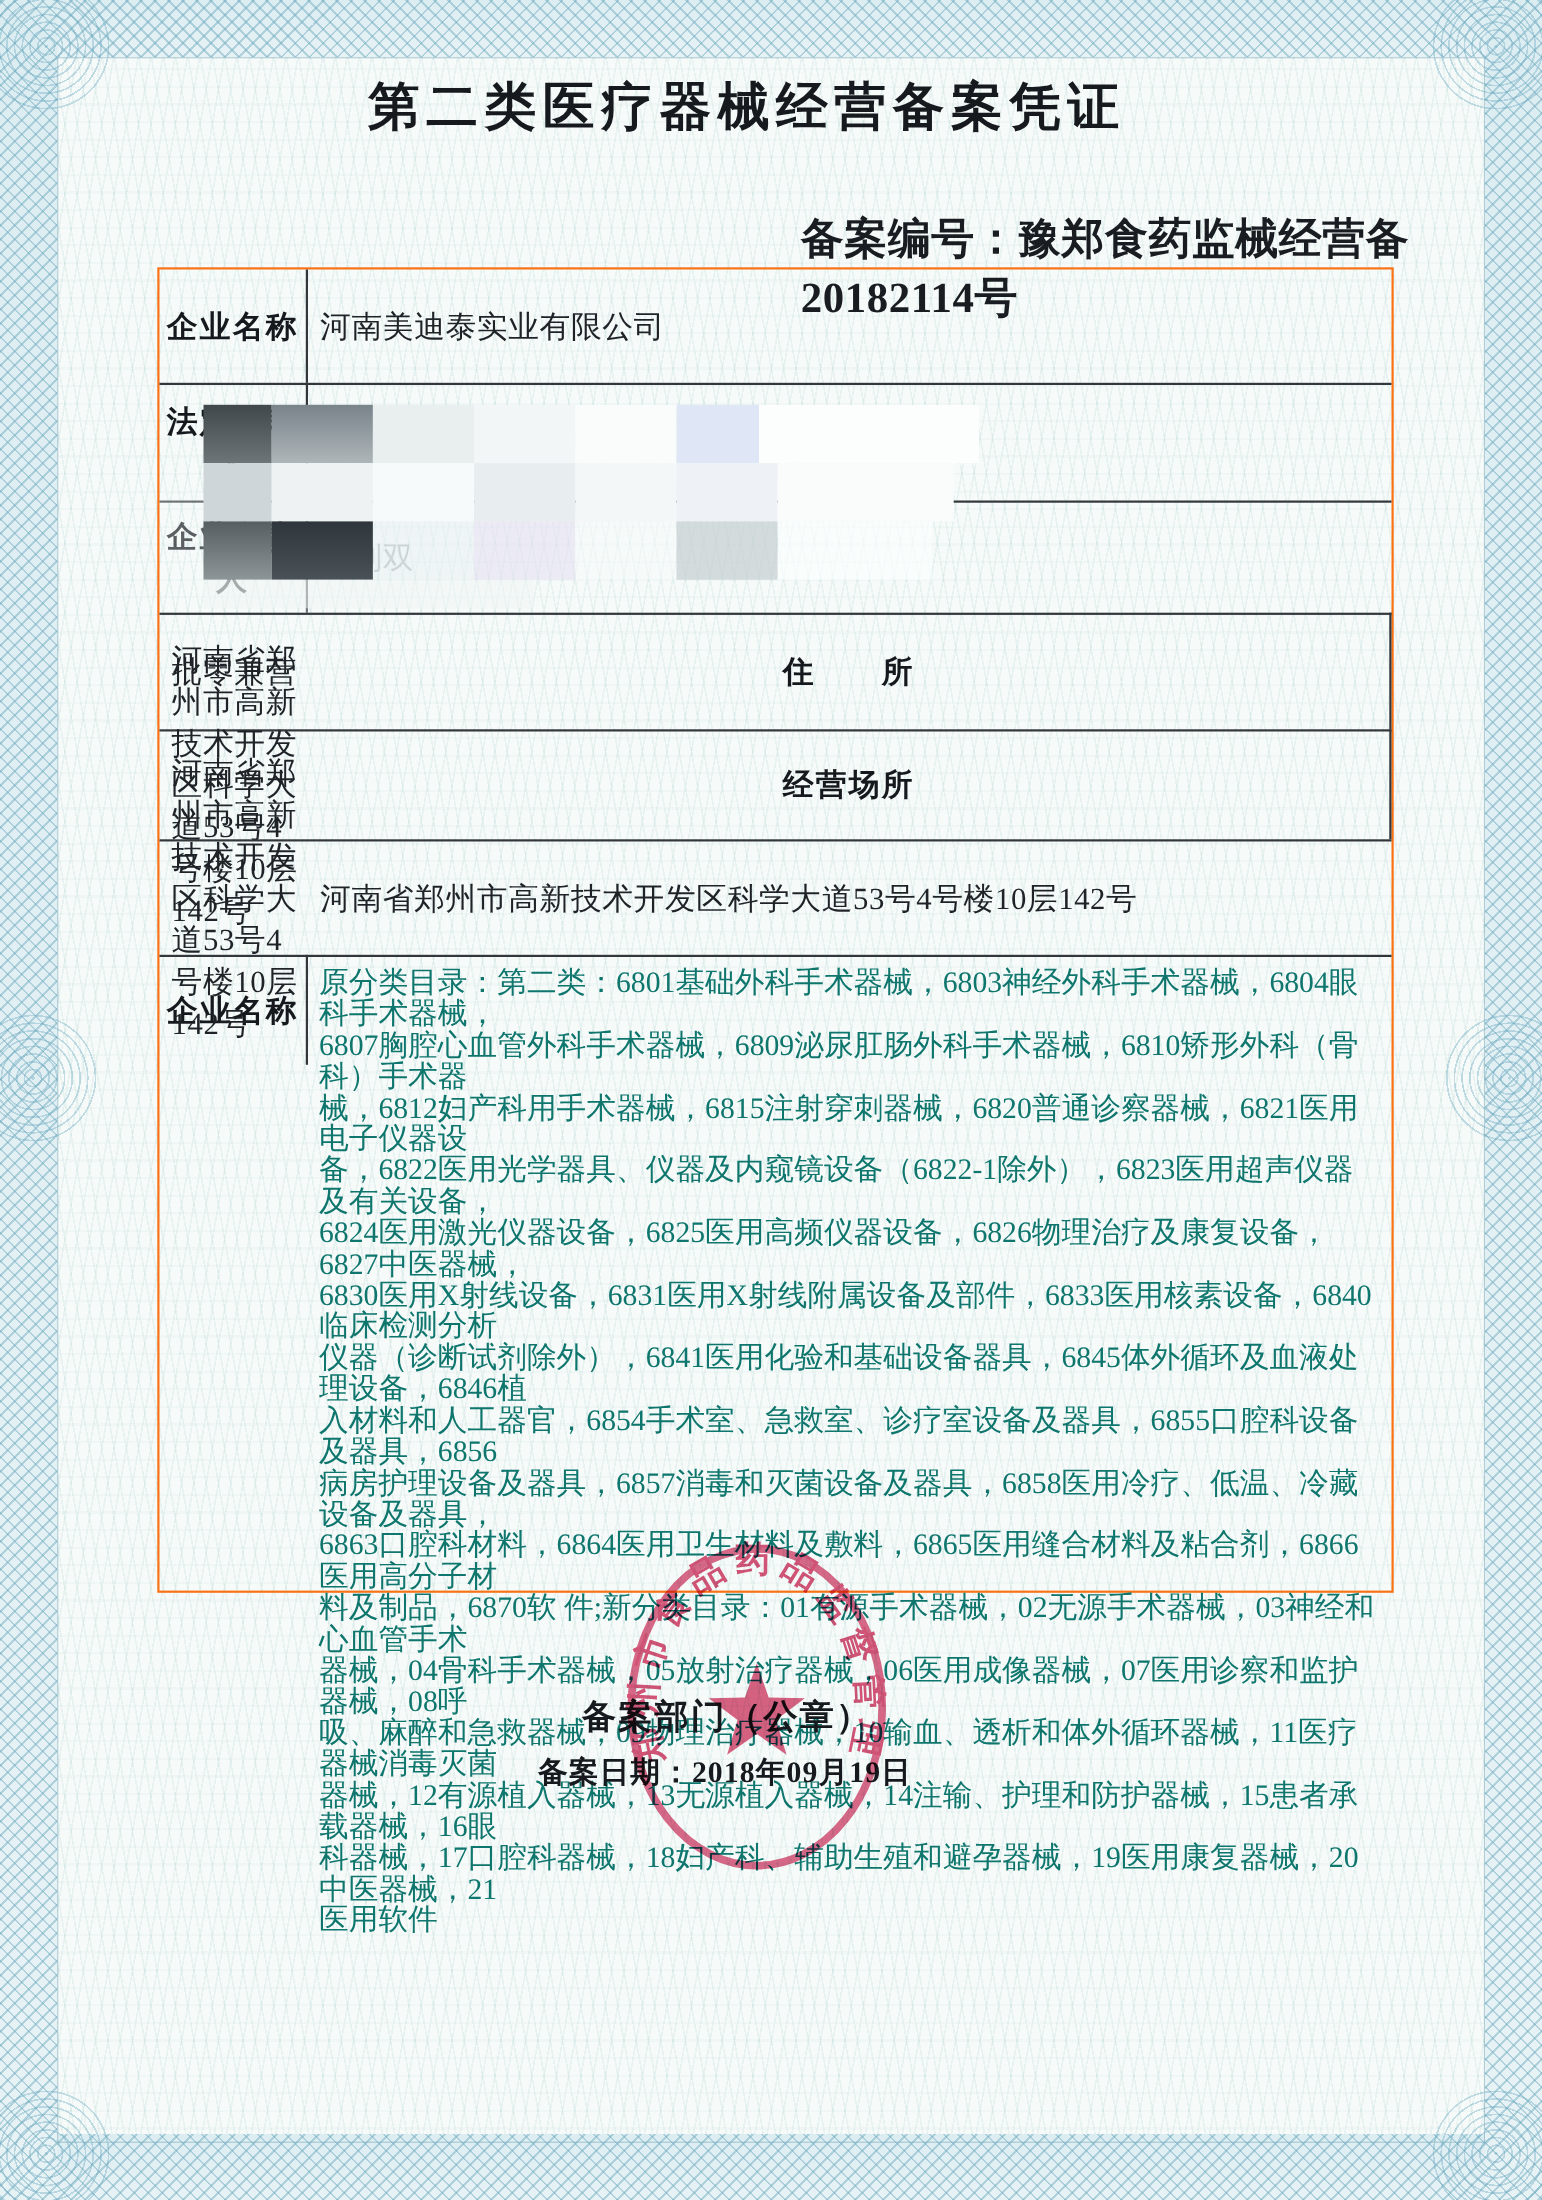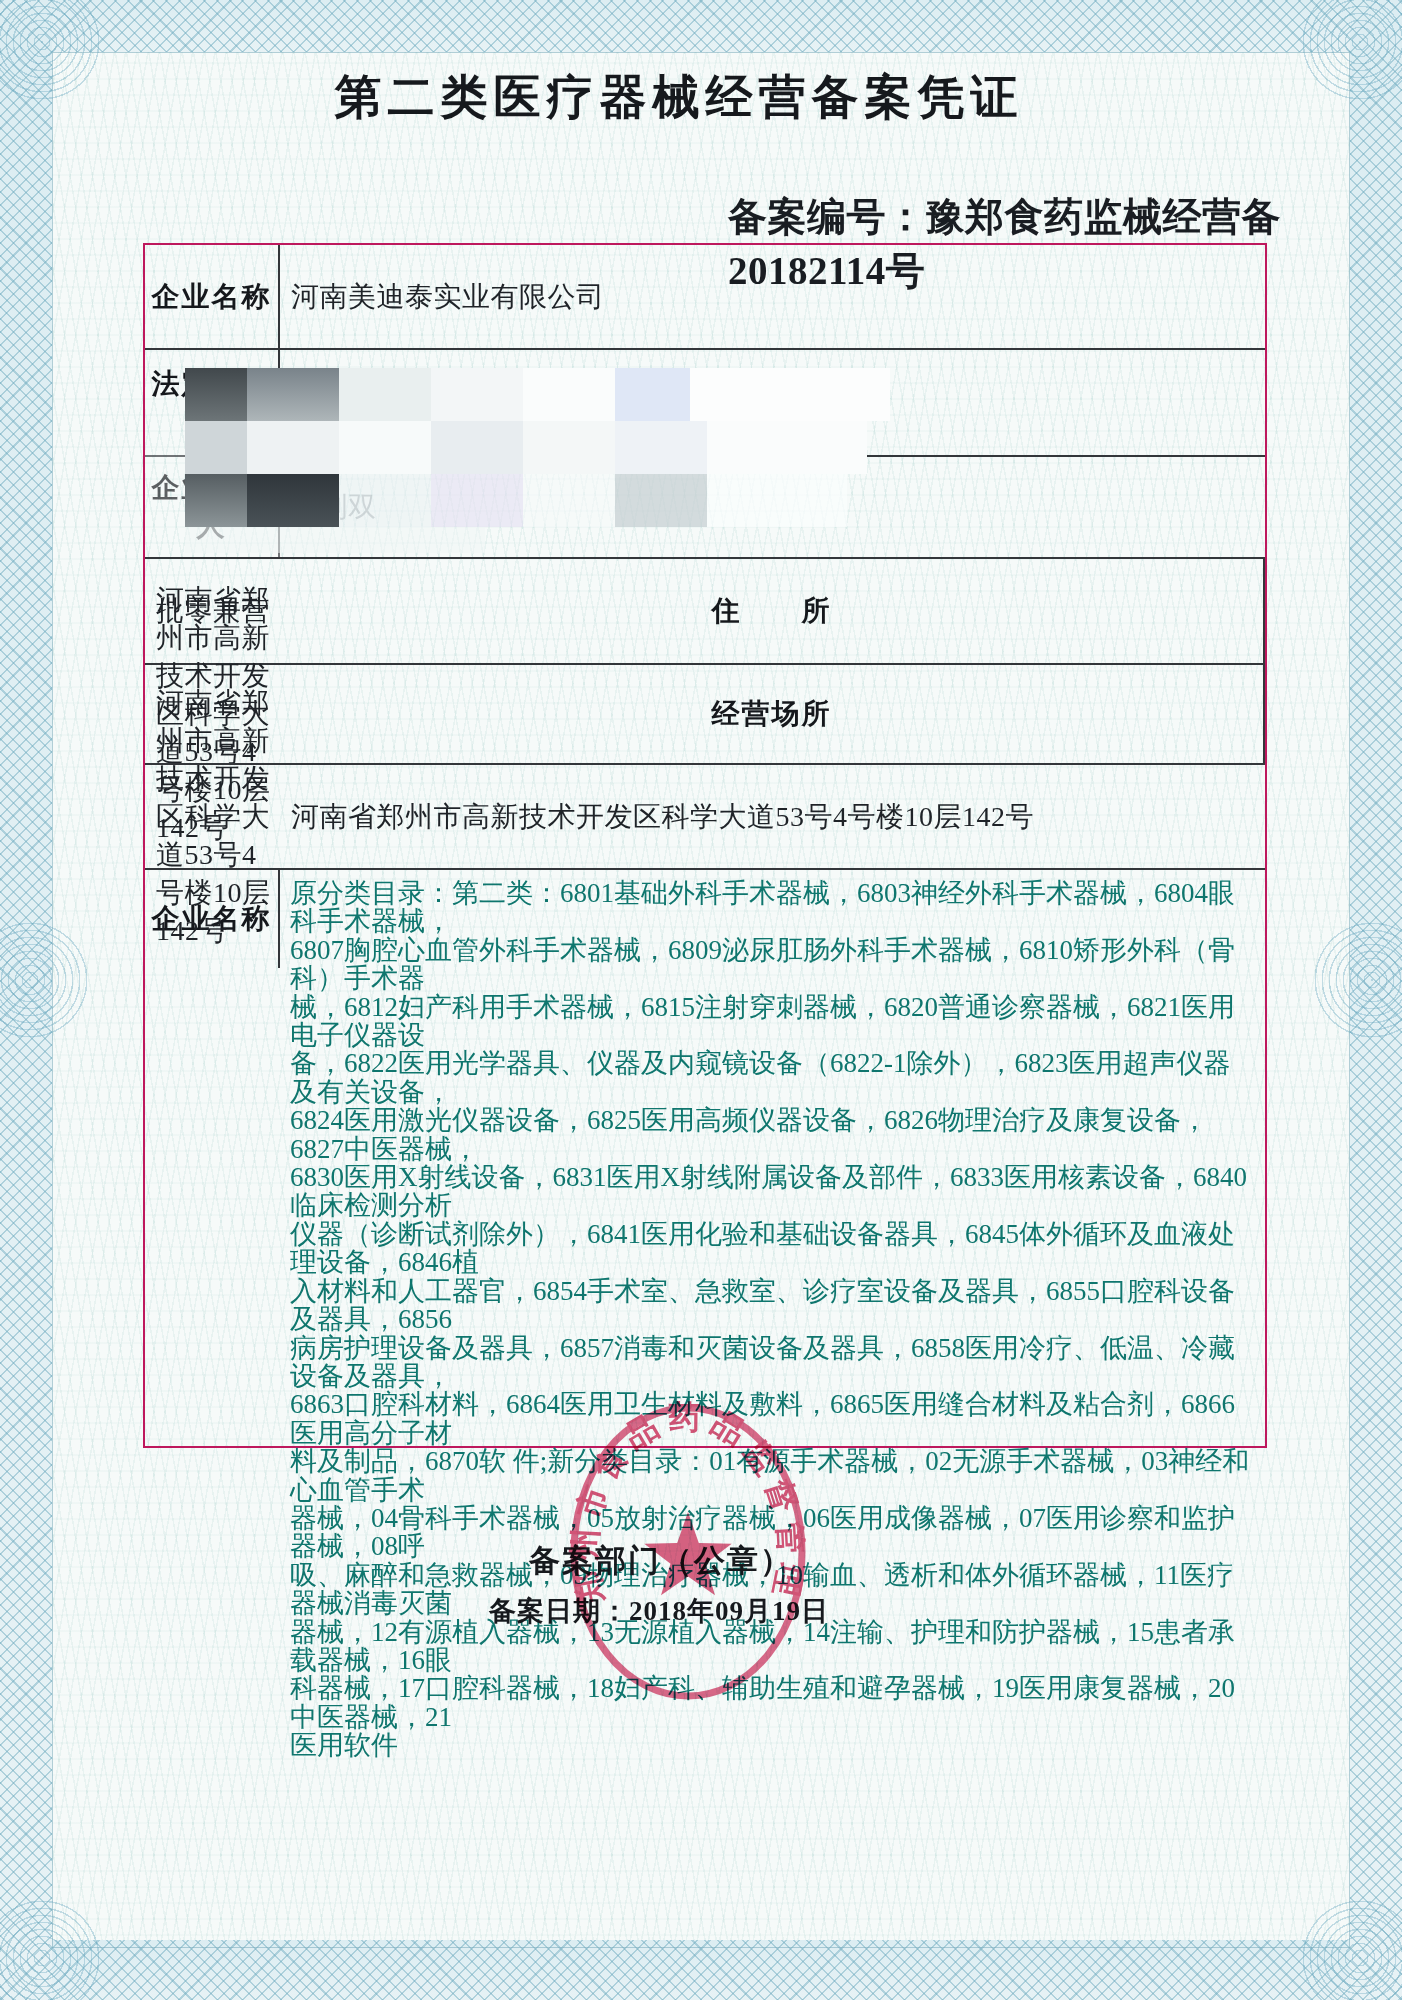--- a/index.html
+++ b/index.html
@@ -49,21 +49,21 @@
     transform:translateX(-22px);
   }
   .filing-no{
     position:absolute;top:190px;left:728px;
     font-size:39px;font-weight:700;letter-spacing:.5px;color:#191d22;
   }
 
   
   .info-table{
     position:absolute;left:143px;top:243px;width:1124px;height:1205px;
-    border:2px solid #be185d;box-sizing:border-box;
+    border:2px solid #f97316;box-sizing:border-box;
     display:grid;grid-template-columns:135px 1fr;
     grid-template-rows:103px 107px 102px 106px 100px 105px 100px auto;
   }
   .cell{box-sizing:border-box;display:flex;align-items:center;}
   .cell.lbl{
     justify-content:center;border-right:2px solid #33363a;
     font-size:28px;font-weight:700;letter-spacing:2px;color:#15181c;
     text-align:center;
   }
   .cell.val{

